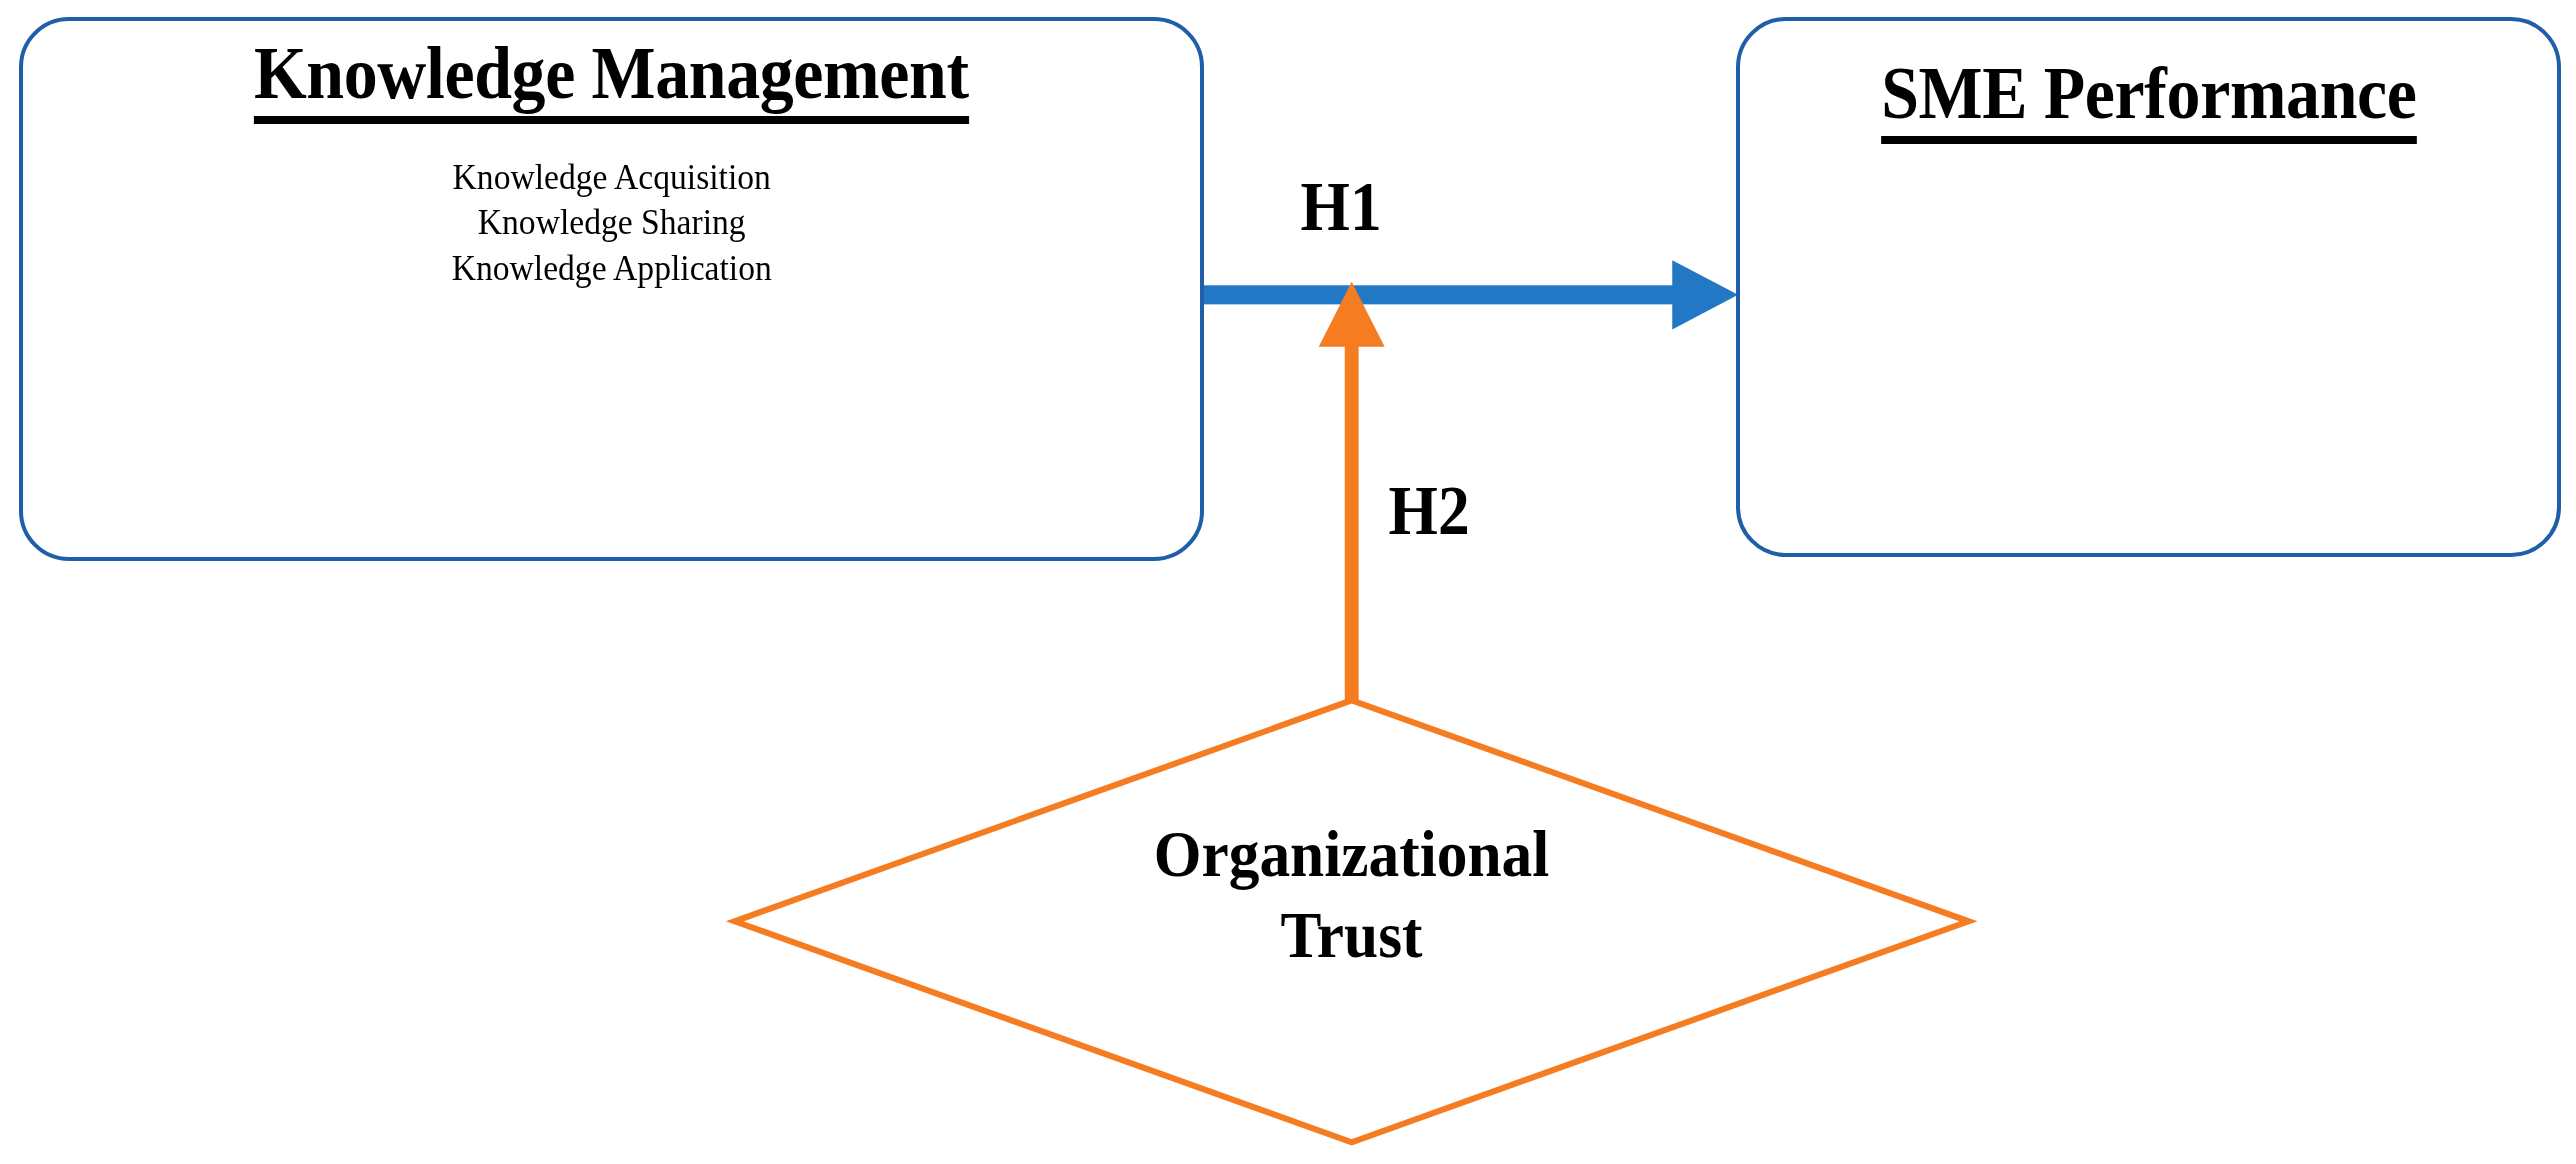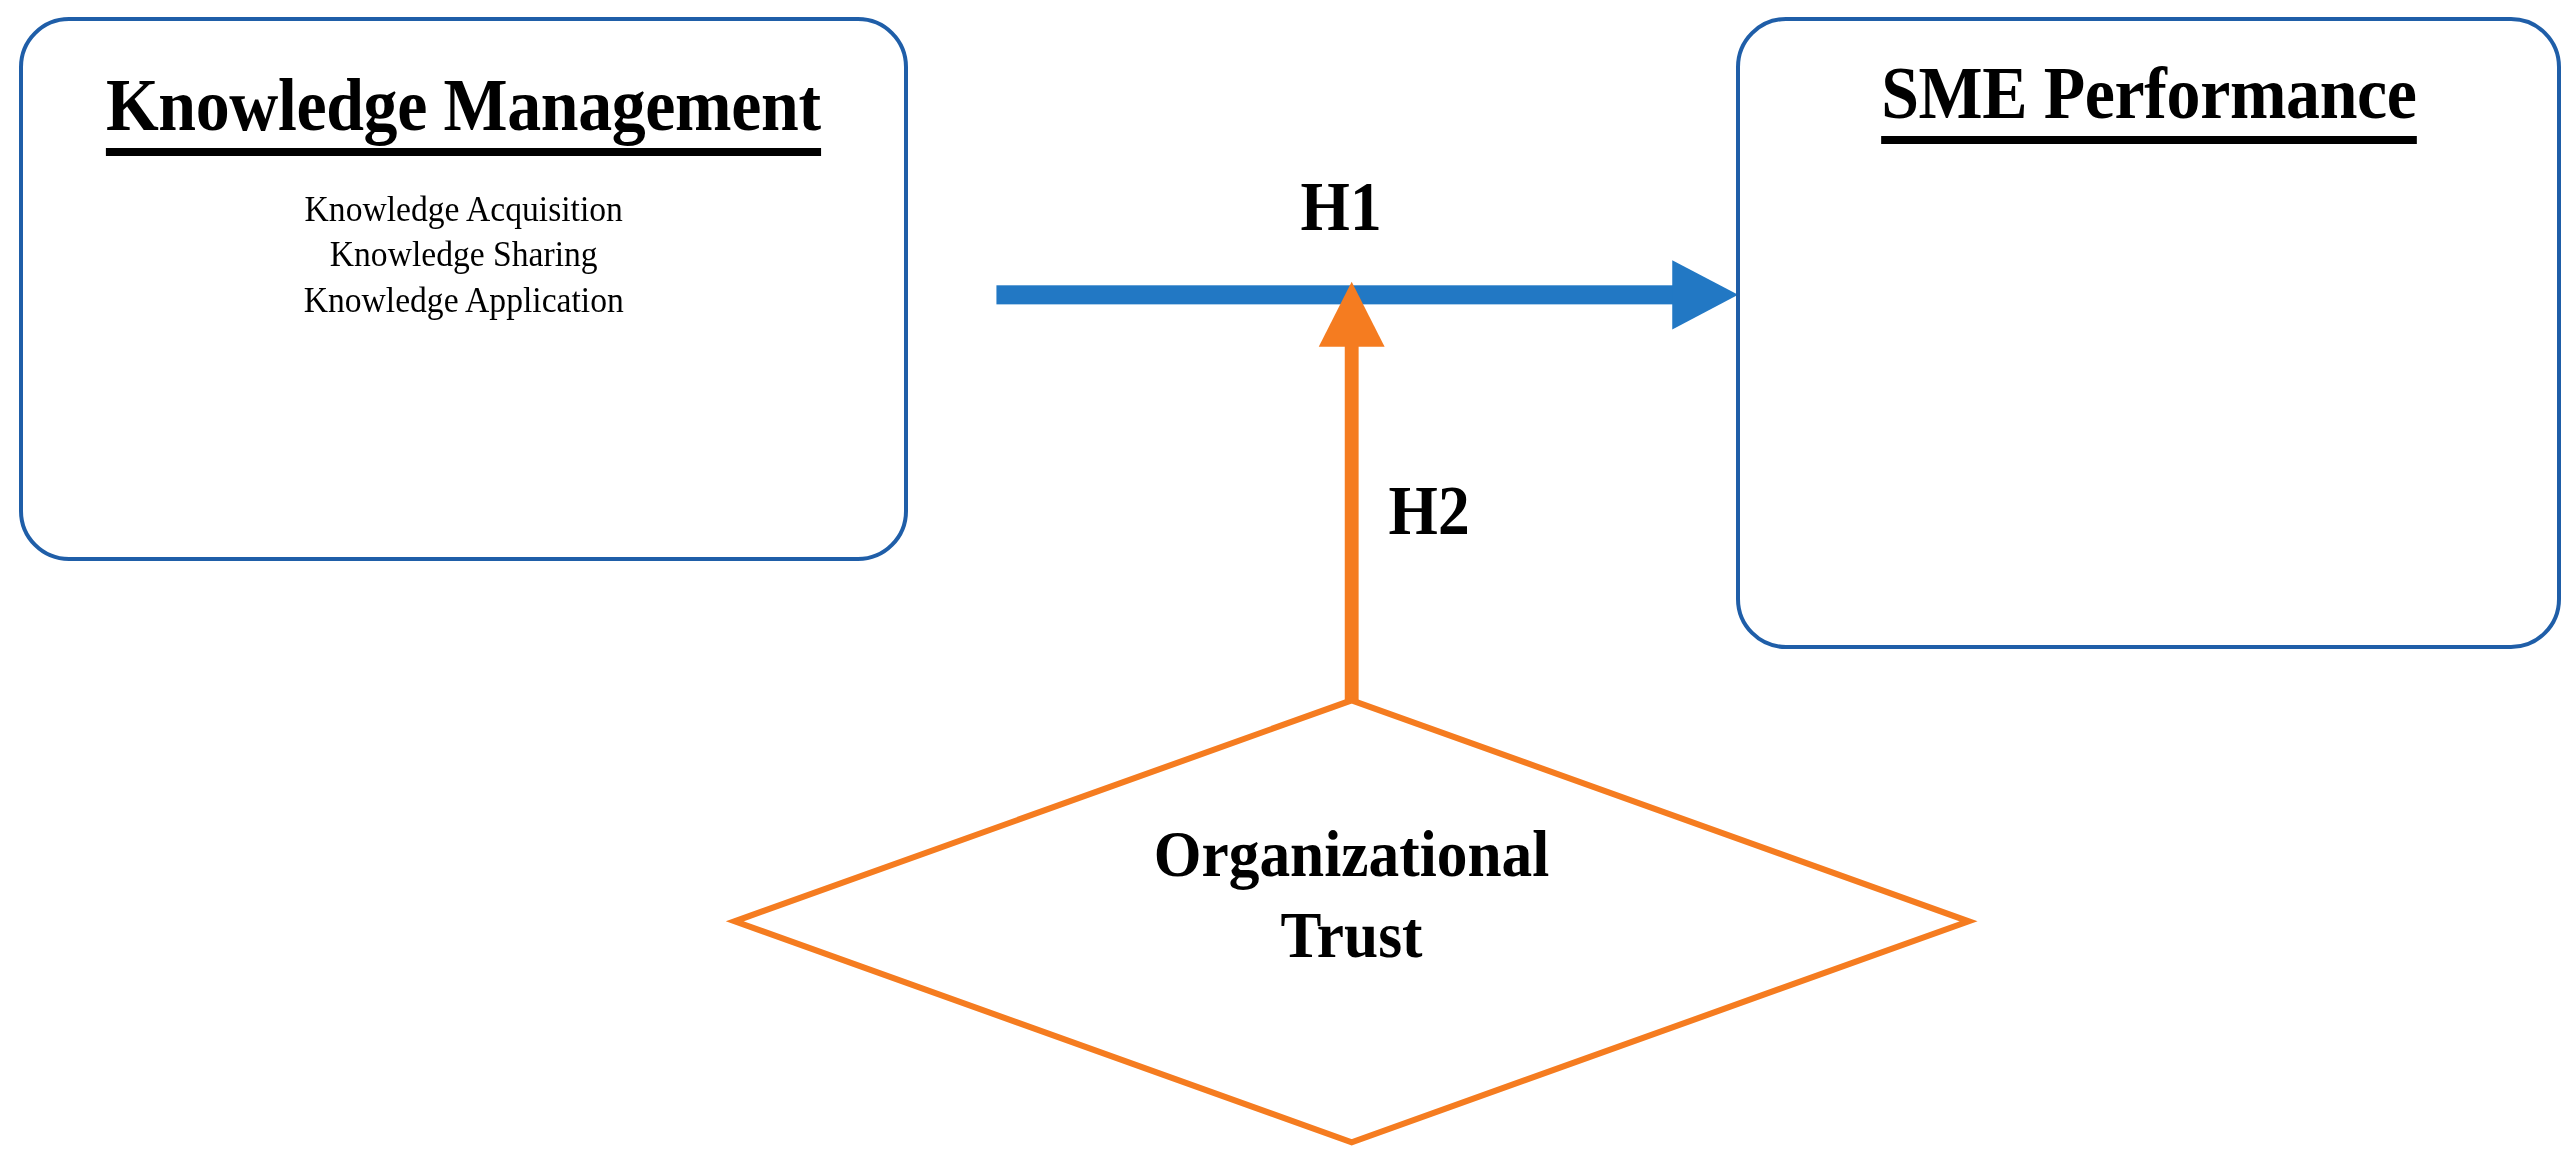--- a/index.html
+++ b/index.html
@@ -32,30 +32,30 @@
     border-radius: 50px;
     display: flex;
     flex-direction: column;
     align-items: center;
     z-index: 3;
   }
 
   #km-box {
     left: 19px;
     top: 17.3px;
-    width: 889px;
+    width: 1185px;
     height: 544px;
-    padding-top: 48px;
+    padding-top: 16px;
   }
 
   #sme-box {
     left: 1736px;
     top: 17.3px;
     width: 825px;
-    height: 632px;
+    height: 540px;
     padding-top: 36px;
   }
 
   .box-title {
     font-weight: bold;
     font-size: 72px;
     line-height: 1.02;
     letter-spacing: -0.4px;
     text-align: center;
     white-space: nowrap;

